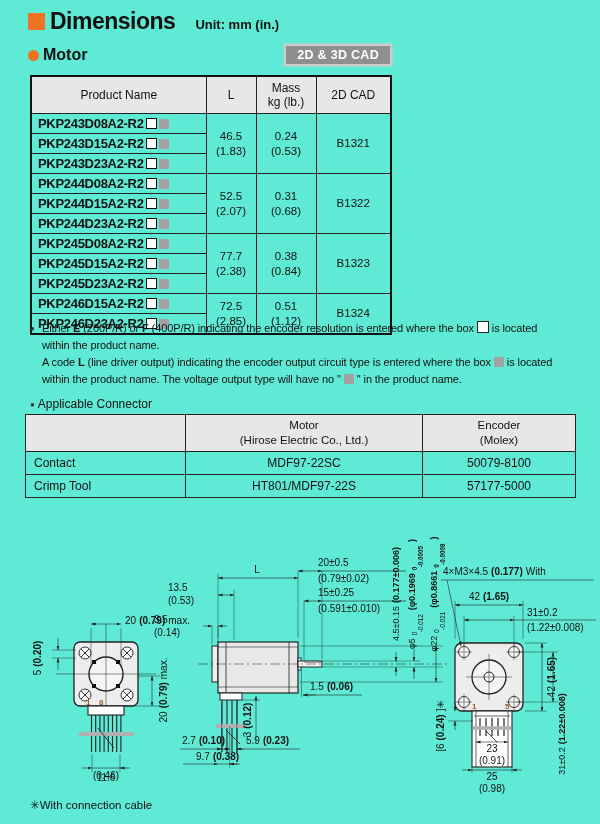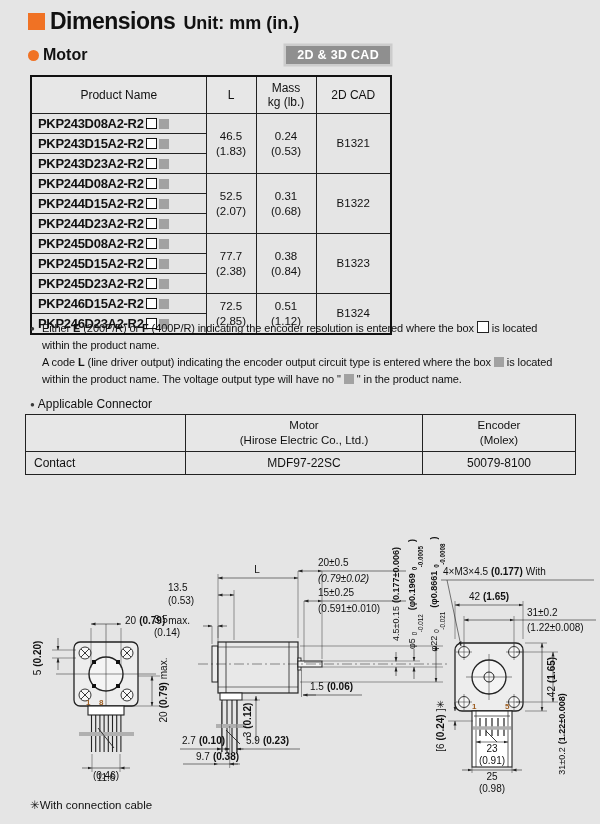--- a/index.html
+++ b/index.html
@@ -1,23 +1,23 @@
 <!DOCTYPE html>
 <html><head>
 <meta charset="utf-8">
 <style>
   html,body{margin:0;padding:0;background:#fff;}
   body{width:600px;height:824px;position:relative;font-family:"Liberation Sans",sans-serif;color:#111;}
-  .page{position:absolute;inset:0;background:#e5e5e5;overflow:hidden;}
+  .page{position:absolute;inset:0;background:#5eead4;overflow:hidden;}
 
   
   .title-row{position:absolute;left:28px;top:8px;display:flex;align-items:baseline;}
   .sq{width:17px;height:17px;background:var(--orange);display:inline-block;margin-right:5px;align-self:center;}
   h1{font-size:23px;margin:0;font-weight:700;letter-spacing:-0.5px;}
-  .unit{font-size:18px;font-weight:700;margin-left:8px;}
+  .unit{font-size:13px;font-weight:700;margin-left:20px;}
 
   
   .motor-row{position:absolute;left:28px;top:46px;width:362px;display:flex;align-items:center;}
   .dot{width:11px;height:11px;border-radius:50%;background:var(--orange);margin-right:4px;}
   .motor-label{font-size:16px;font-weight:600;}
   .badge{margin-left:auto;background:#8f8f8f;color:#fff;font-weight:700;font-size:12.5px;
          padding:2px 11px;border-radius:0;box-shadow:0 0 0 2.5px #cccccc;letter-spacing:0.3px;}
 
   
   .mt{position:absolute;left:30px;top:75px;width:360px;border-collapse:collapse;table-layout:fixed;border:2px solid #111;}
@@ -200,20 +200,25 @@
       <th>
             <div>Encoder</div>
             <div>(Molex)</div>
           </th>
     </tr>
     <tr>
       <td class="lab">Contact</td>
       <td class="val">MDF97-22SC</td>
       <td class="val">50079-8100</td>
     </tr>
+    <tr>
+      <td class="lab">Crimp Tool</td>
+      <td class="val">HT801/MDF97-22S</td>
+      <td class="val">57177-5000</td>
+    </tr>
   </tbody>
     </table>
 
   <div class="draw">
     <svg width="600" height="285" viewBox="0 0 600 285">
       <defs>
         <marker id="ah" viewBox="0 0 8 6" refX="7.5" refY="3" markerWidth="8" markerHeight="6" orient="auto-start-reverse">
           <path d="M0,0.6 L8,3 L0,5.4 z" fill="#222"></path>
         </marker>
       </defs>
@@ -427,21 +432,21 @@
     <div class="dl c b" style="left:106px;top:240px;">(0.46)</div>
     <div class="pin" style="left:86px;top:169px;">1</div>
     <div class="pin" style="left:99px;top:169px;">8</div>
 
     <div class="dl c" style="left:257px;top:34px;">L</div>
     <div class="dl ra" style="left:168px;top:52px;width:44px;">13.5</div>
     <div class="dl ra b" style="left:168px;top:65px;width:44px;">(0.53)</div>
     <div class="dl ra" style="left:154px;top:84px;width:44px;">3.5</div>
     <div class="dl ra b" style="left:154px;top:97px;width:44px;">(0.14)</div>
     <div class="dl" style="left:318px;top:27px;">20±0.5</div>
-    <div class="dl b" style="left:318px;top:43px;font-style:italic;">(0.79±0.02)</div>
+    <div class="dl b" style="left:318px;top:43px;">(0.79±0.02)</div>
     <div class="dl" style="left:318px;top:57px;">15±0.25</div>
     <div class="dl b" style="left:318px;top:73px;">(0.591±0.010)</div>
     <div class="dl r s9" style="left:396px;top:64px;"><span>4.5±0.15</span><span class="b">(0.177±0.006)</span></div>
     <div class="dl r s9" style="left:415px;top:64px;"><span>φ5</span><span class="tol">
           <span>0</span>
           <span>-0.012</span>
         </span><span class="b">(φ0.1969</span><span class="tol b">
           <span>0</span>
           <span>-0.0005</span>
         </span><span class="b">)</span></div>

